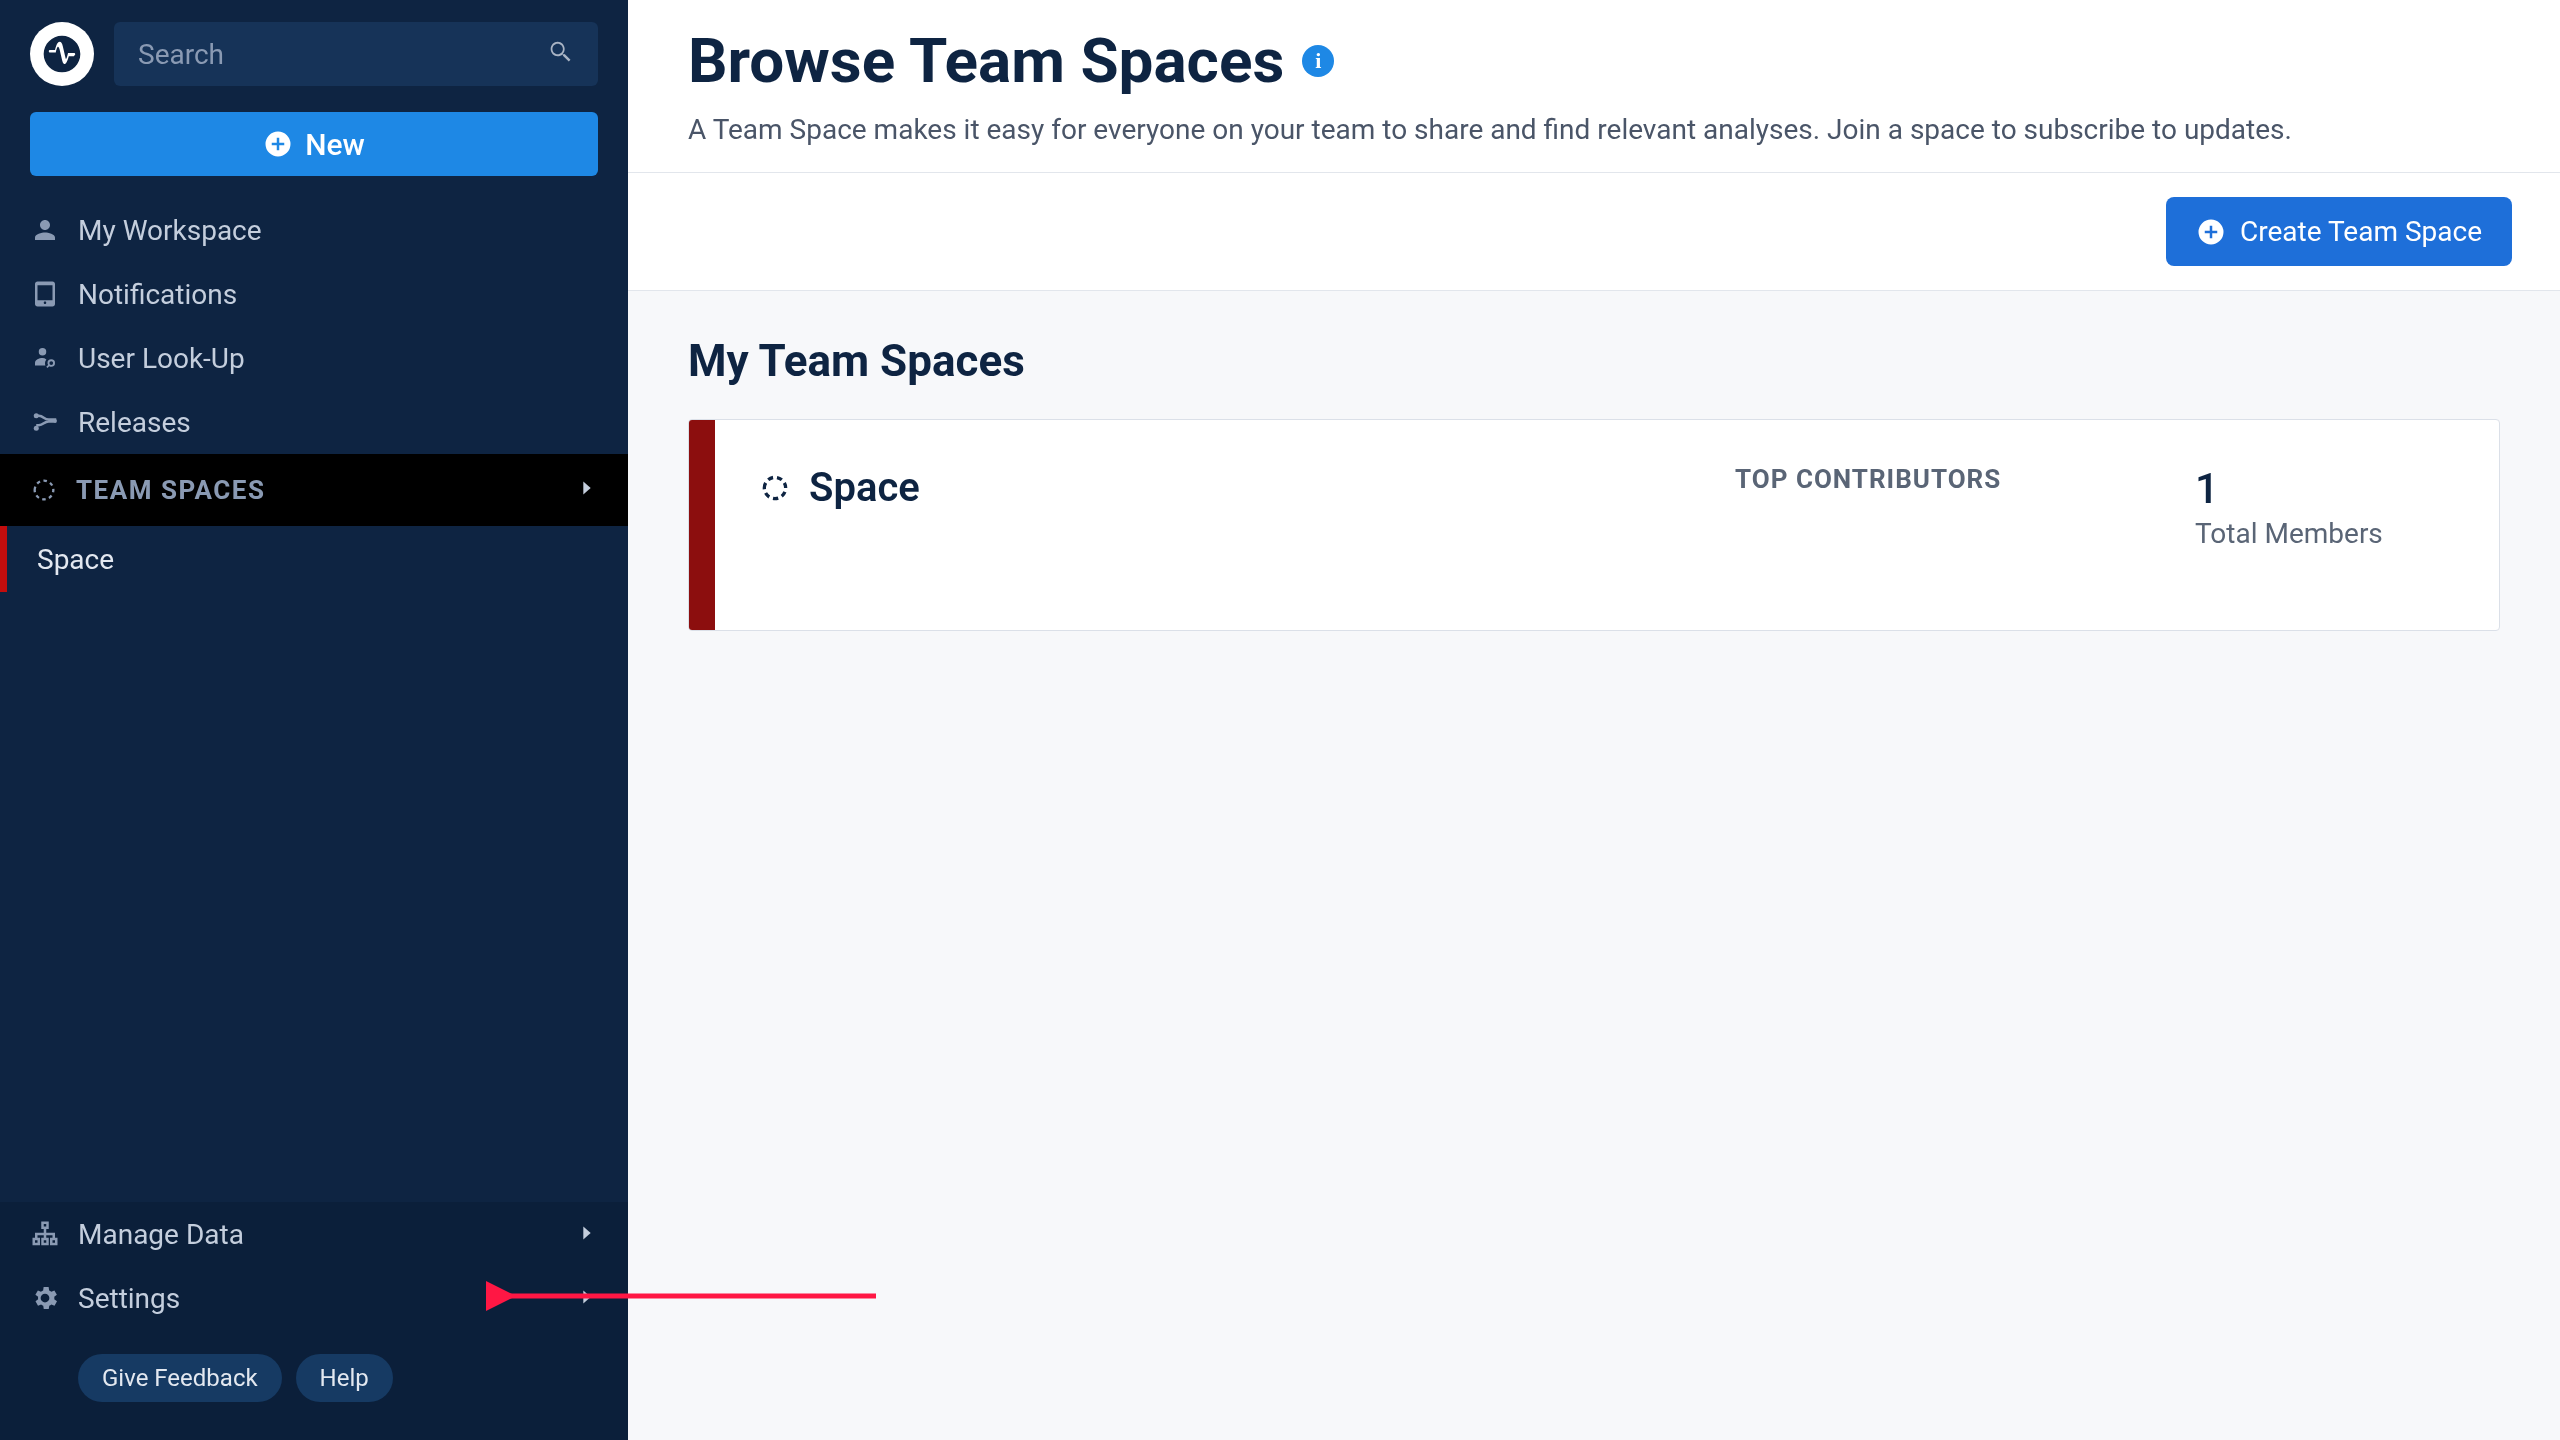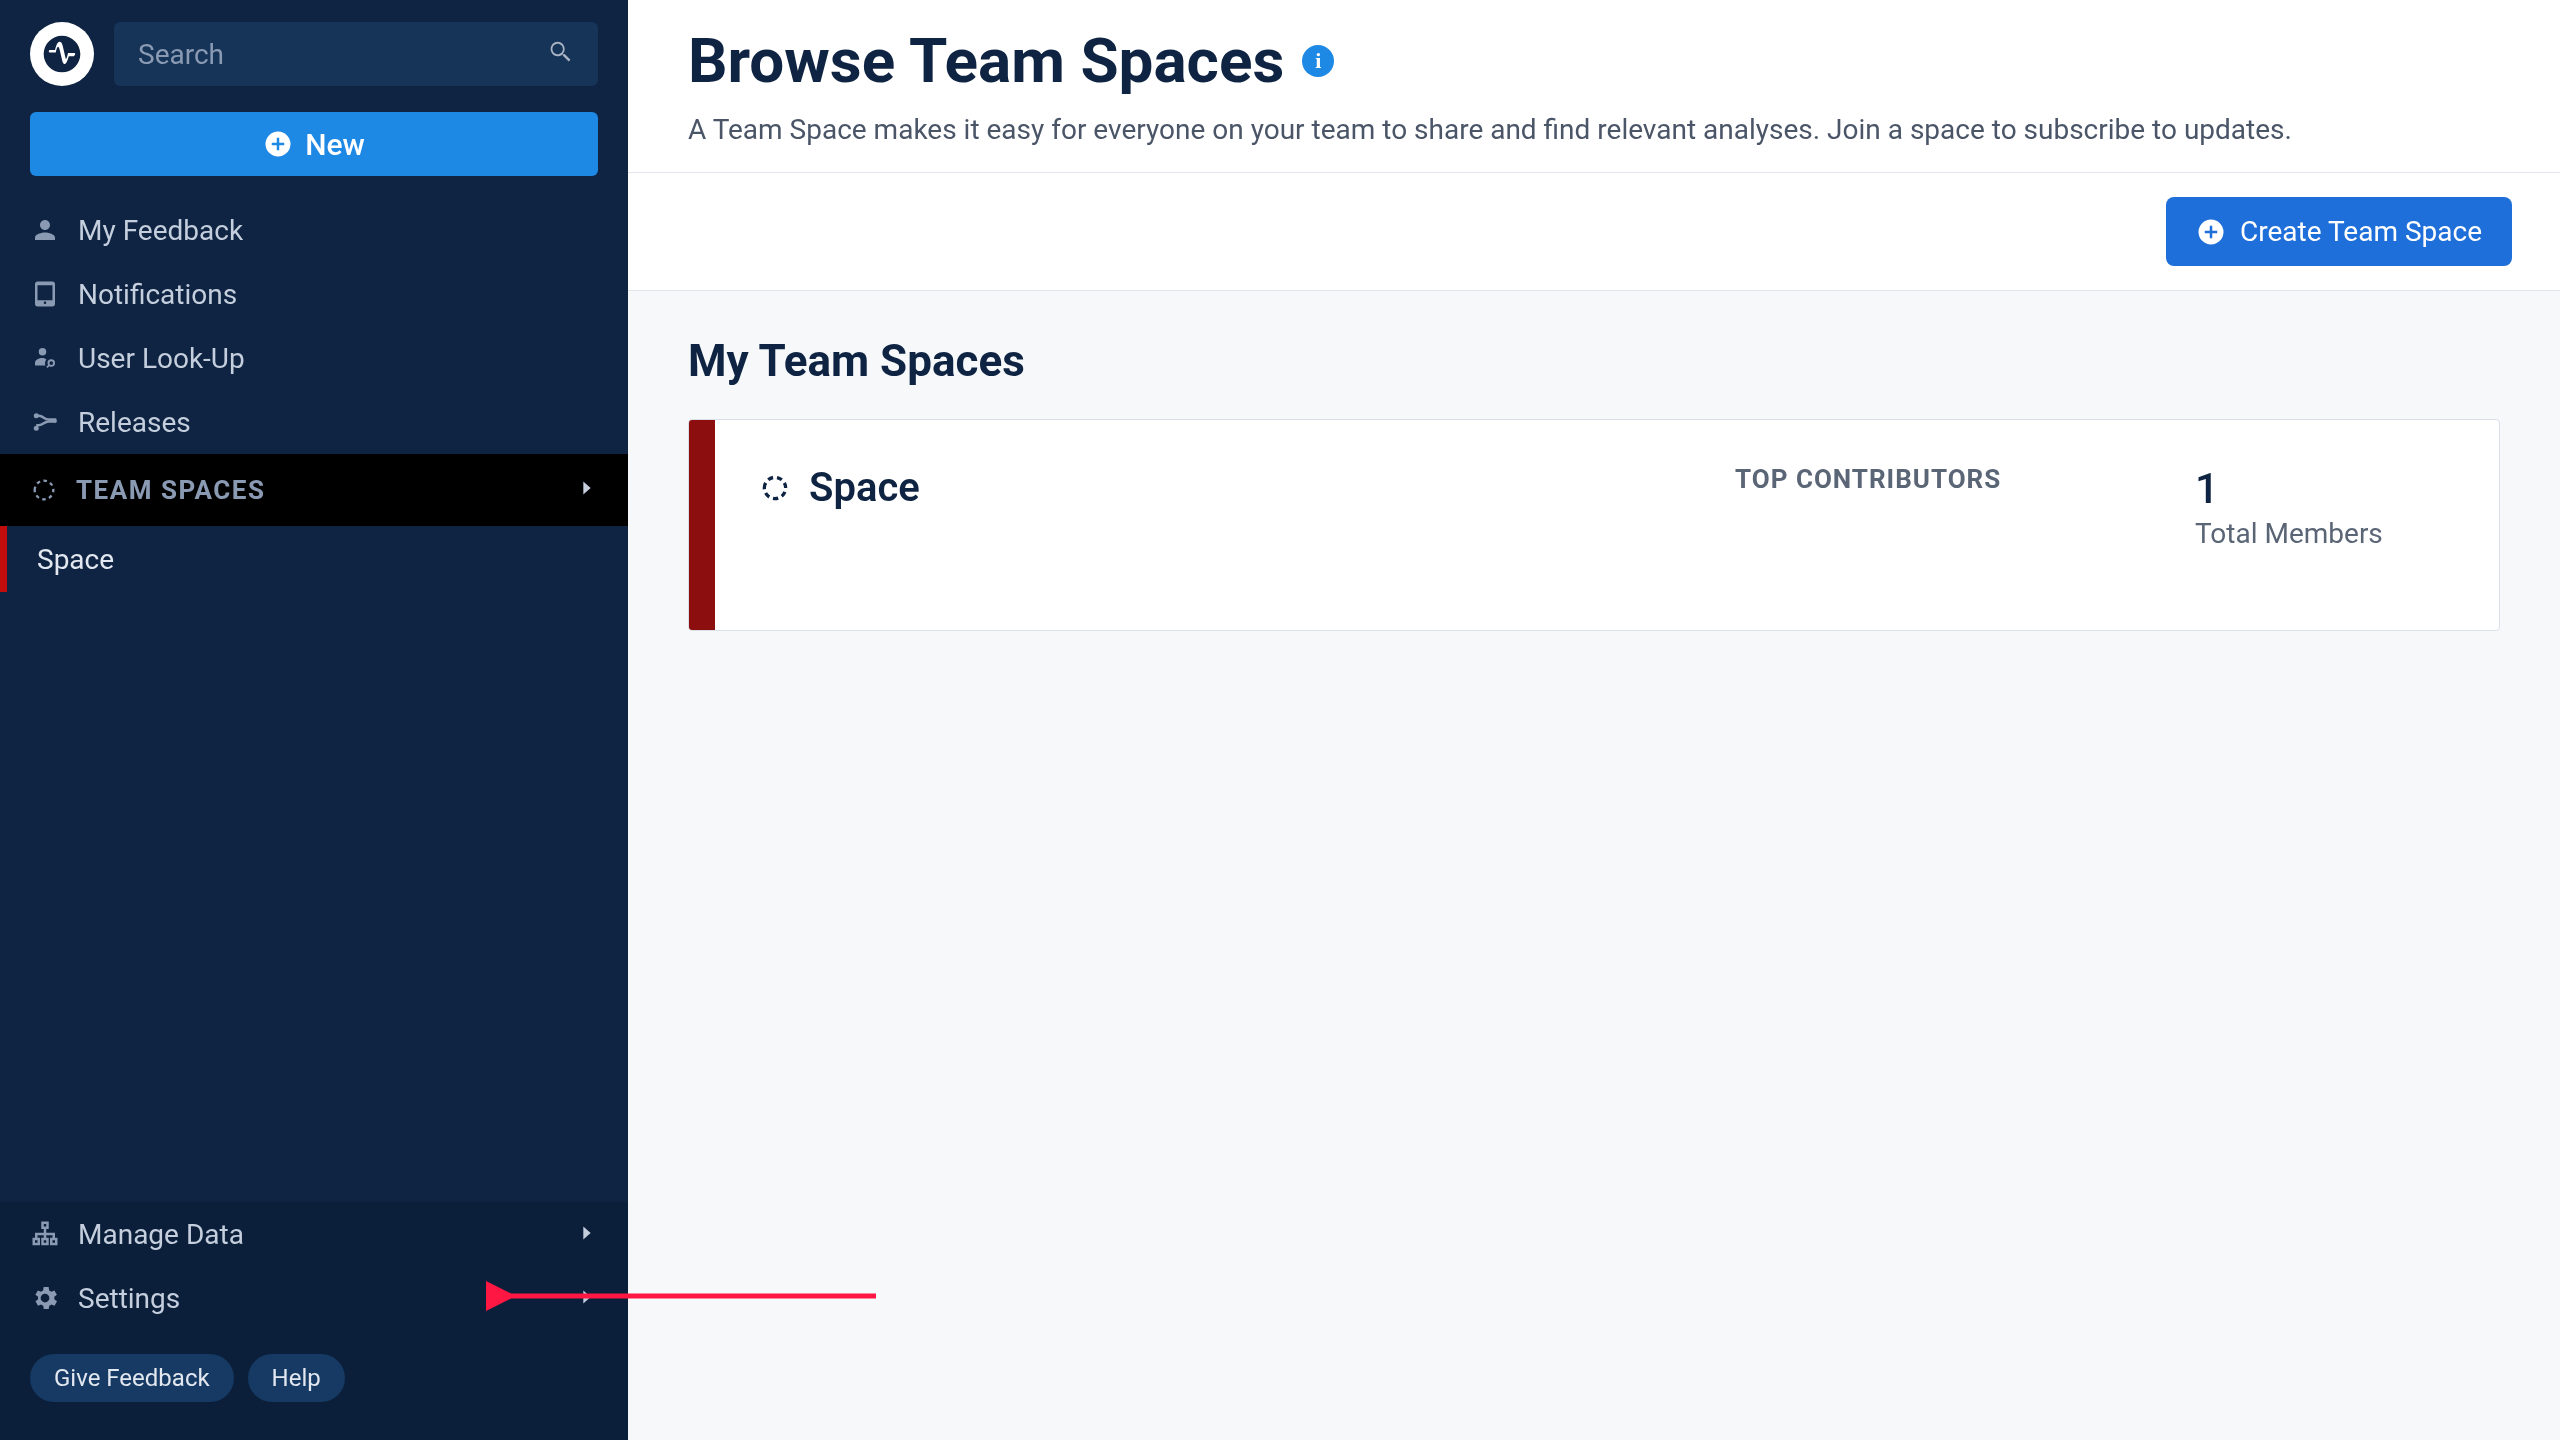--- a/index.html
+++ b/index.html
@@ -26,21 +26,21 @@
 .section-header { display: flex; align-items: center; gap: 18px; padding: 0 30px; height: 72px; font-size: 26px; letter-spacing: 1.5px; font-weight: 700; color: #8a9ab3; background: #000000; cursor: pointer; }
 .section-header svg { width: 28px; height: 28px; fill: #8a9ab3; }
 .section-header .chev { margin-left: auto; }
 .section-header .chev svg { width: 22px; height: 22px; fill: #c4cedd; }
 
 .sub-item { display: flex; align-items: center; padding: 0 30px; height: 66px; font-size: 28px; color: #e3e8f0; background: #0e2442; border-left: 7px solid #c30d0d; cursor: pointer; }
 
 .sidebar-spacer { flex: 1; }
 
 .sidebar-bottom { background: #0b1f3a; padding-bottom: 38px; }
-.bottom-pills { display: flex; gap: 14px; padding: 24px 30px 0 30px; }
+.bottom-pills { display: flex; gap: 14px; padding: 24px 30px 0 30px; margin-left: 48px; }
 .pill { background: #163a63; color: #e3e8f0; font-size: 24px; padding: 10px 24px; border-radius: 999px; cursor: pointer; }
 
 .main { flex: 1; background: #fff; display: flex; flex-direction: column; }
 .page-header { padding: 24px 60px 26px 60px; }
 .page-title-row { display: flex; align-items: center; gap: 18px; }
 .page-title { font-size: 62px; font-weight: 700; color: #0e2442; }
 .info-icon { width: 32px; height: 32px; background: #1e88e5; border-radius: 50%; color: #fff; display: flex; align-items: center; justify-content: center; font-size: 22px; font-weight: 700; font-family: Georgia, serif; }
 .page-sub { font-size: 28px; color: #4a5568; margin-top: 16px; }
 
 .toolbar { border-top: 1px solid #e2e6ec; border-bottom: 1px solid #e2e6ec; padding: 24px 48px; display: flex; justify-content: flex-end; }
@@ -91,21 +91,21 @@
           <path d="M12 2a10 10 0 100 20 10 10 0 000-20zm5 11h-4v4h-2v-4H7v-2h4V7h2v4h4v2z"></path>
         </svg>
     <span>New</span>
   </div>
 
   <div class="nav-list">
     <div class="nav-item">
       <svg viewBox="0 0 24 24">
             <path d="M12 12c2.2 0 4-1.8 4-4s-1.8-4-4-4-4 1.8-4 4 1.8 4 4 4zm0 2c-2.7 0-8 1.3-8 4v2h16v-2c0-2.7-5.3-4-8-4z"></path>
           </svg>
-      <span>My Feedback</span>
+      <span>My Workspace</span>
     </div>
     <div class="nav-item">
       <svg viewBox="0 0 24 24">
             <path d="M18 2H6c-1.1 0-2 .9-2 2v16c0 1.1.9 2 2 2h12c1.1 0 2-.9 2-2V4c0-1.1-.9-2-2-2zm-6 18c-.6 0-1-.4-1-1s.4-1 1-1 1 .4 1 1-.4 1-1 1zm6-3H6V5h12v12z"></path>
           </svg>
       <span>Notifications</span>
     </div>
     <div class="nav-item">
       <svg viewBox="0 0 24 24">
             <path d="M10 4a3 3 0 100 6 3 3 0 000-6zm0 8c-2.7 0-6 1.3-6 4v2h8.3a5 5 0 01-.3-1.7c0-1.2.4-2.3 1.1-3.2C12 12.4 11 12 10 12zm7 1a3 3 0 00-3 3c0 .6.2 1.1.5 1.6L13 19l1 1 1.4-1.5c.5.3 1 .5 1.6.5a3 3 0 000-6zm0 4.5a1.5 1.5 0 110-3 1.5 1.5 0 010 3z"></path>

